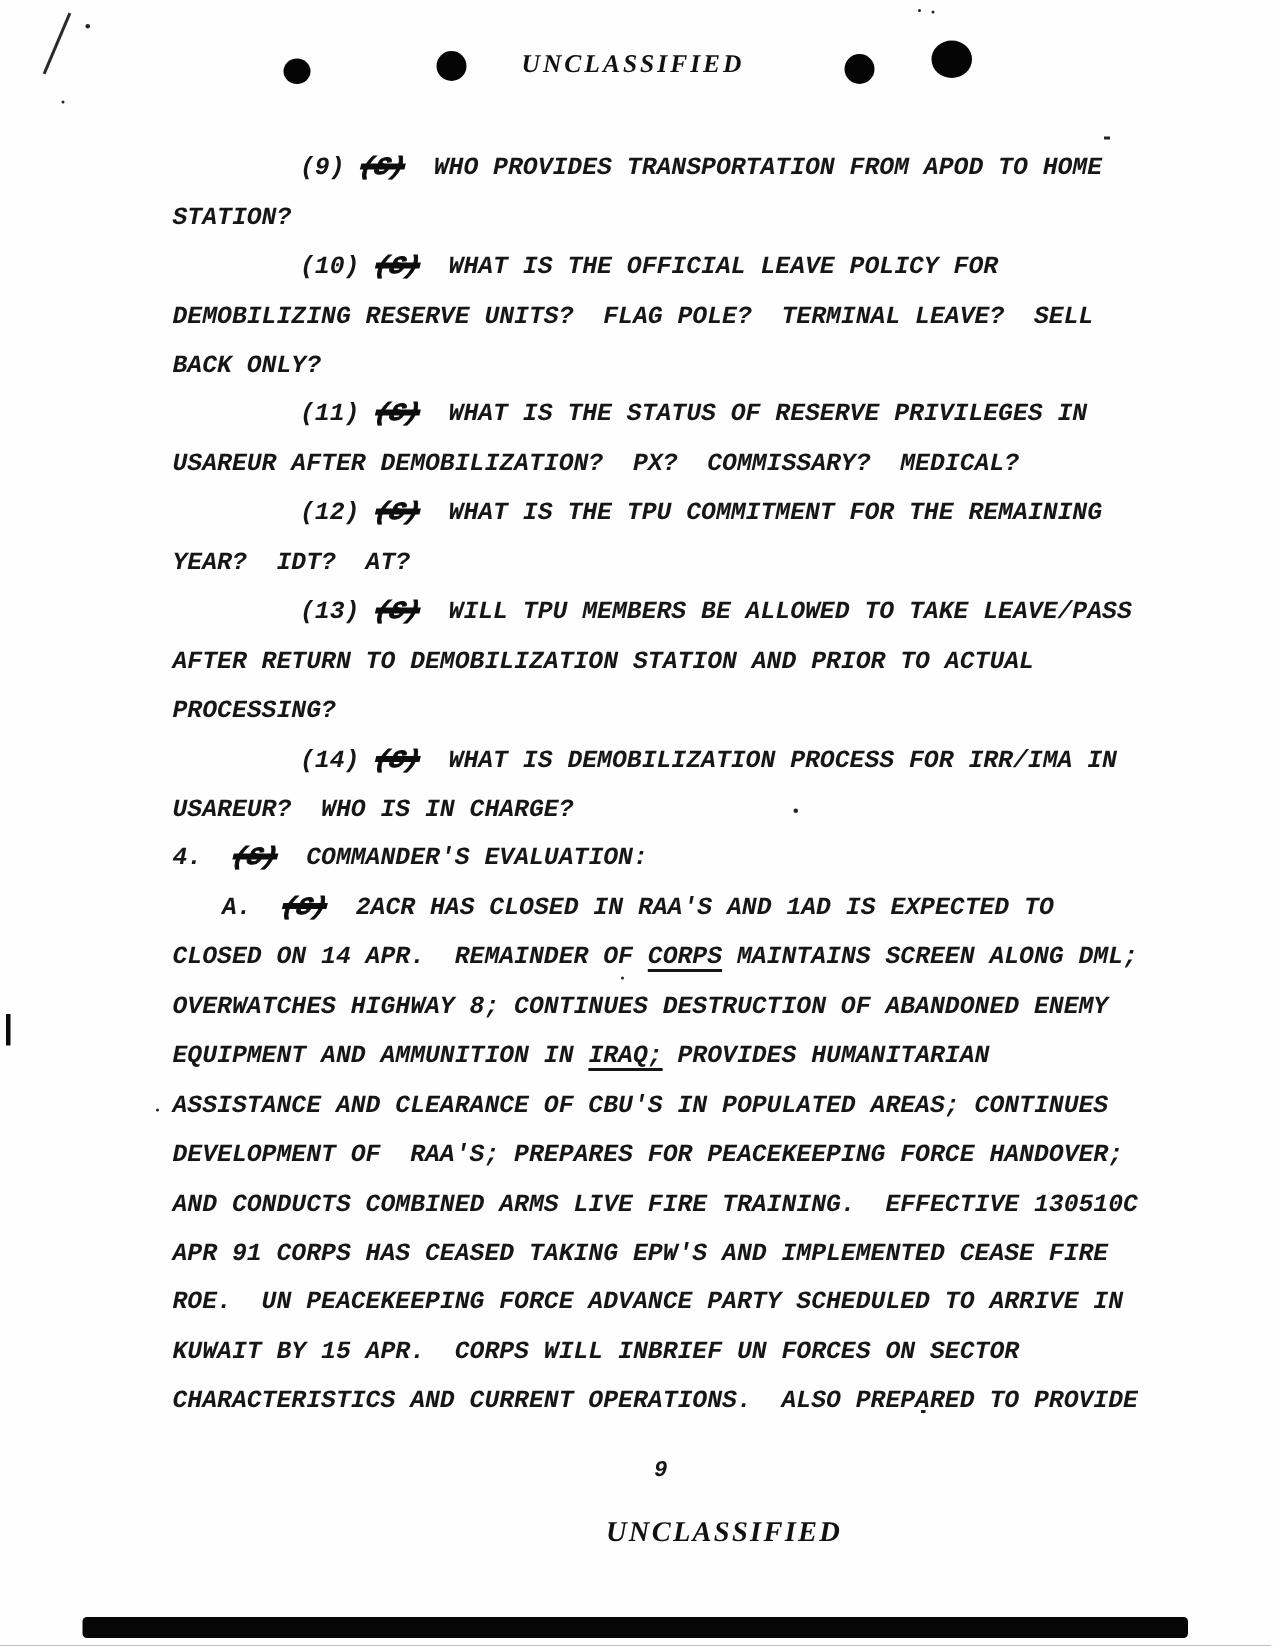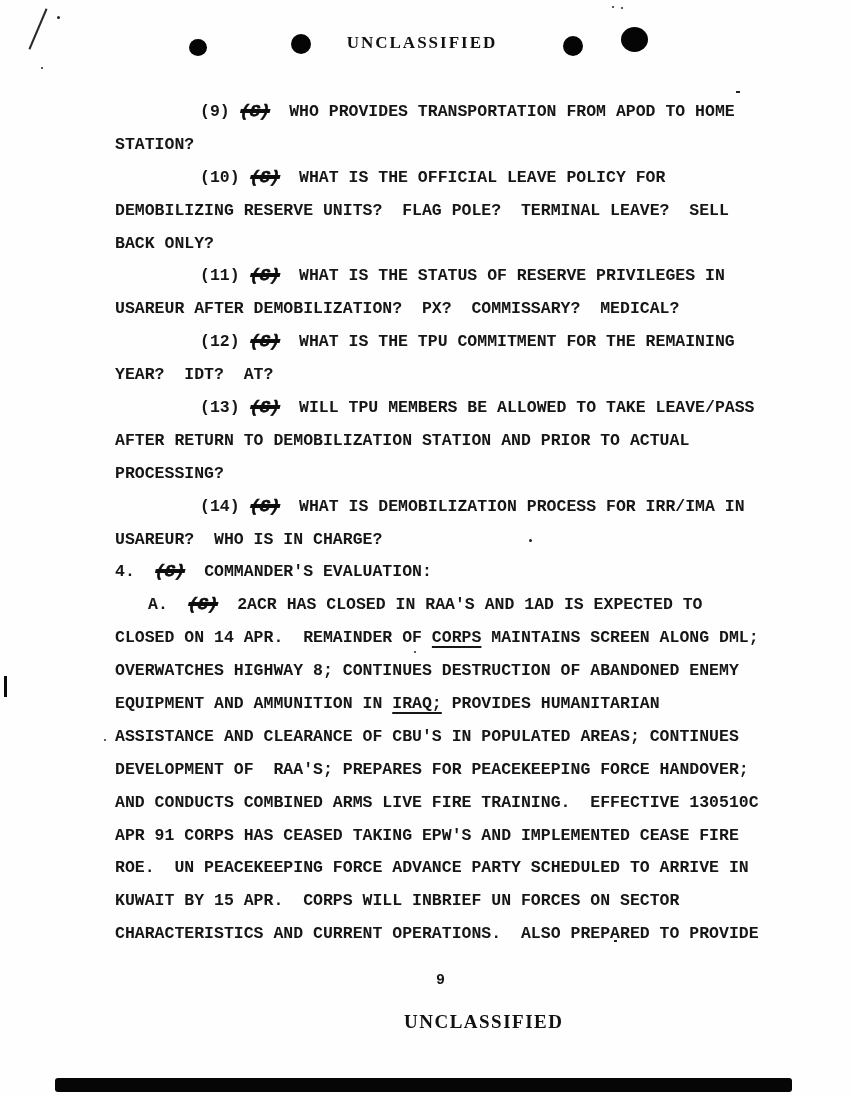--- a/index.html
+++ b/index.html
@@ -6,20 +6,21 @@
   .page {
     position: relative;
     width: 850px;
     height: 1097px;
     margin: 0 auto;
     background: #fefefdd;
     background: #fefefe;
     overflow: hidden;
     font-family: "Liberation Mono", "DejaVu Sans Mono", monospace;
     color: #161616;
+    font-style: italic;
   }
   
   .header-classification {
     position: absolute;
     top: 33px; left: 0; width: 844px;
     text-align: center;
     font-family: "Liberation Serif", "DejaVu Serif", serif;
     font-weight: 700;
     font-size: 17px;
     letter-spacing: 2px;

